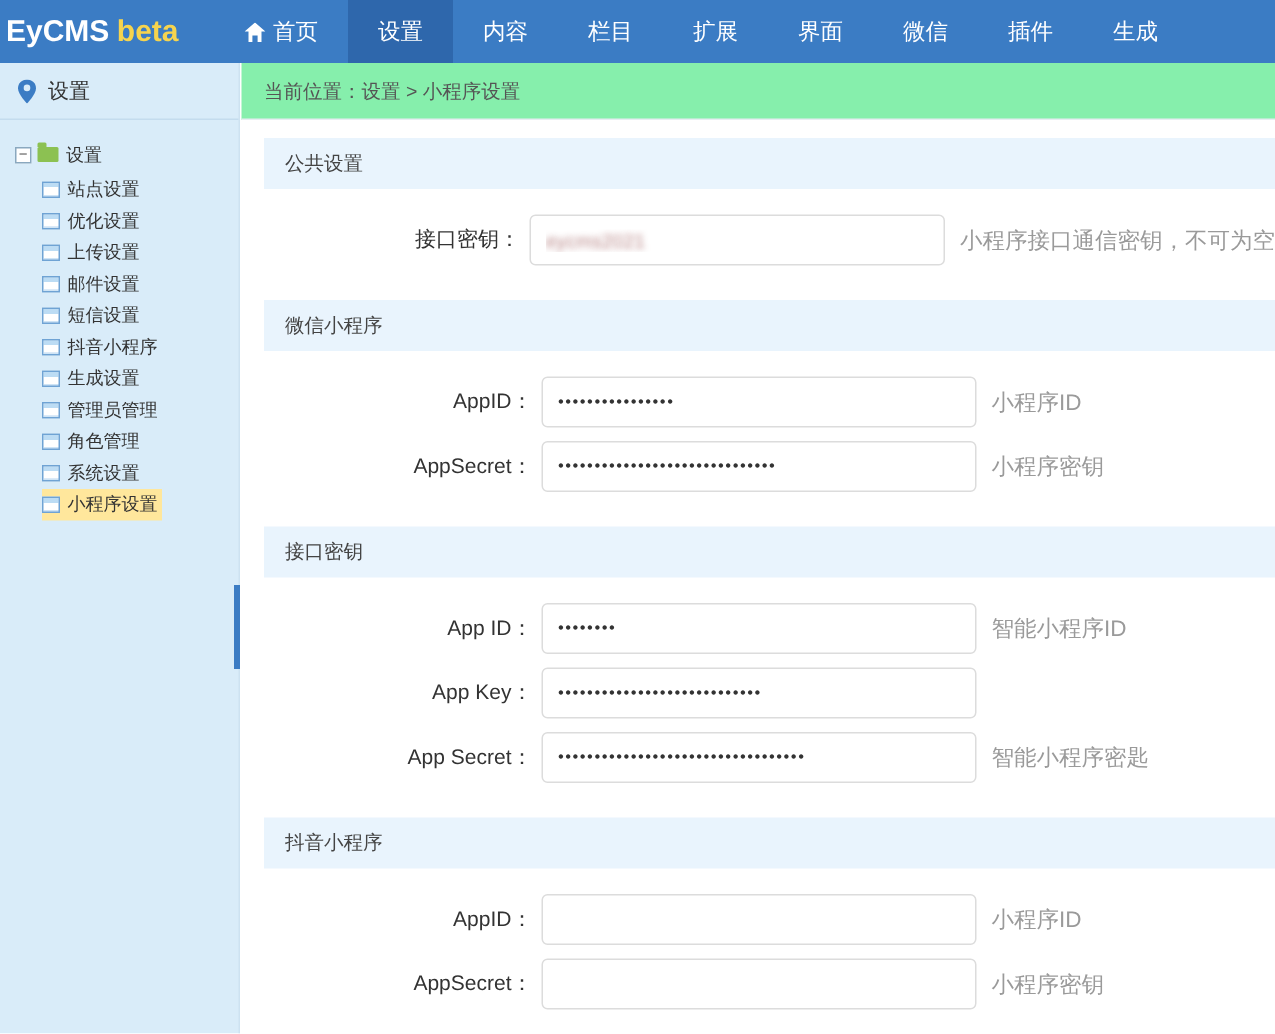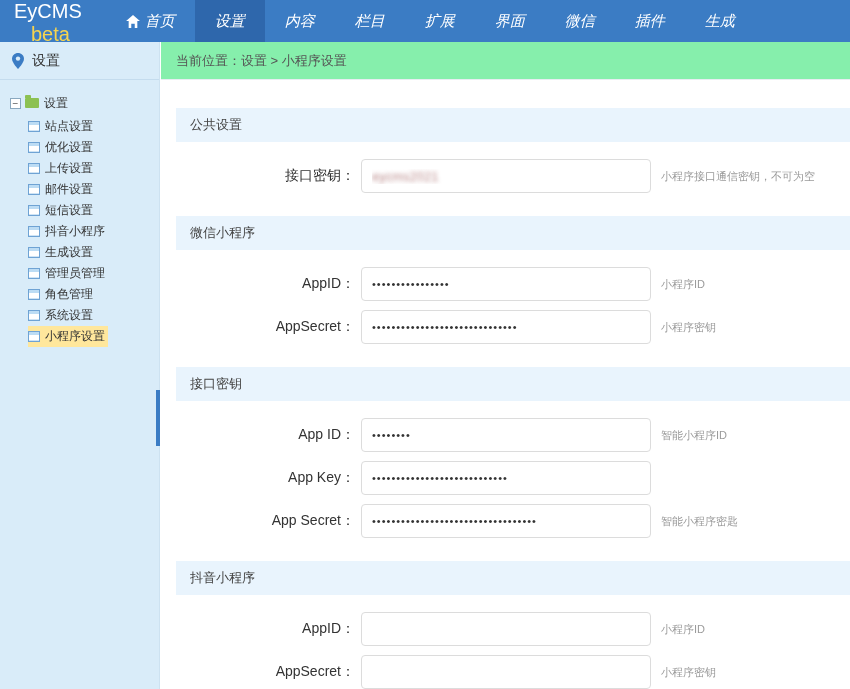--- a/index.html
+++ b/index.html
@@ -5,24 +5,24 @@
   * { box-sizing: border-box; }
   html,body { margin:0; padding:0; }
   body {
     width:850px; height:689px; overflow:hidden;
     font-family:"Liberation Sans","DejaVu Sans",sans-serif;
     background:#fff; position:relative;
   }
 
   
   .topbar { height:42px; background:#3b7cc4; display:flex; align-items:stretch; }
-  .brand { display:flex; align-items:center; padding:0 18px 0 14px; font-size:20px; font-weight:normal; color:#fff; white-space:nowrap;flex-direction:column; }
+  .brand { display:flex; align-items:center; padding:0 18px 0 4px; font-size:20px; font-weight:bold; color:#fff; white-space:nowrap; }
   .brand .beta { color:#f6d44e; margin-left:5px; }
   .nav { display:flex; align-items:stretch; margin-left:6px; }
-  .nav-item { display:flex; align-items:center; padding:0 20px; color:#fff; font-size:15px; cursor:pointer;font-style:italic; }
+  .nav-item { display:flex; align-items:center; padding:0 20px; color:#fff; font-size:15px; cursor:pointer; }
   .nav-item.active { background:#2e67ac; }
   .home-icon { margin-right:5px; display:inline-flex; }
 
   
   .sidebar { position:absolute; top:42px; left:0; bottom:0; width:160px; background:#d9ecf9; border-right:1px solid #cde2f1; }
   .sidebar-header { height:38px; display:flex; align-items:center; padding:0 12px; border-bottom:1px solid #c4dcee; font-size:14px; color:#333; }
   .pin-icon { margin-right:8px; display:inline-flex; }
   .tree { padding:12px 6px 0 10px; font-size:12px; color:#333; }
   .tree-root { display:flex; align-items:center; height:22px; }
   .minus-box { width:11px; height:11px; border:1px solid #8aa8bf; background:#fff; color:#555; font-size:10px; line-height:9px; text-align:center; margin-right:4px; cursor:pointer; flex:0 0 auto; }
@@ -35,28 +35,28 @@
       #fff; margin-right:5px; flex:0 0 auto;
       box-shadow: inset 0 -2px 0 -1px #cfe4f5, inset 0 -5px 0 -4px #cfe4f5; }
   .tree-item.selected { background:#ffe79c; }
   .scroll-thumb { position:absolute; right:-1px; top:348px; width:4px; height:56px; background:#3b7cc4; }
 
   
   .main { margin-left:161px; }
   .breadcrumb { height:38px; line-height:38px; background:#86efac; border-bottom:1px solid #e7edf2; padding:0 15px; font-size:13px; color:#555; }
   .content { padding:12px 0 0 15px; }
   .section-bar { background:#e9f4fd; padding:8px 14px; font-size:13px; color:#444; margin-top:12px; }
-  .content > .section-bar:first-child { margin-top:16px;font-family:Liberation Mono, monospace; }
+  .content > .section-bar:first-child { margin-top:0;font-family:Liberation Mono, monospace; }
   .form-area { padding:12px 0 2px; }
   .form-row { display:flex; align-items:center; margin:5px 0 9px; }
   .form-label { width:185px; text-align:right; font-size:14px; color:#333; padding-right:6px; white-space:nowrap; }
   .form-input { width:290px; height:34px; border:1px solid #dcdcdc; border-radius:4px; padding:0 10px; font-size:13px; color:#444; outline:none; background:#fff; }
   .form-input.dots { font-size:11px; letter-spacing:1px; color:#333; }
   .form-input.blur-text { color:transparent; text-shadow:0 0 4px rgba(170,110,110,.85); }
-  .hint { margin-left:10px; font-size:11px; color:#9a9a9a; white-space:nowrap; }
+  .hint { margin-left:10px; font-size:15px; color:#9a9a9a; white-space:nowrap; }
 </style>
 </head>
 <body>
 
 <div class="topbar">
   <div class="brand">
     <span>EyCMS</span>
     <span class="beta">beta</span>
   </div>
   <div class="nav">

